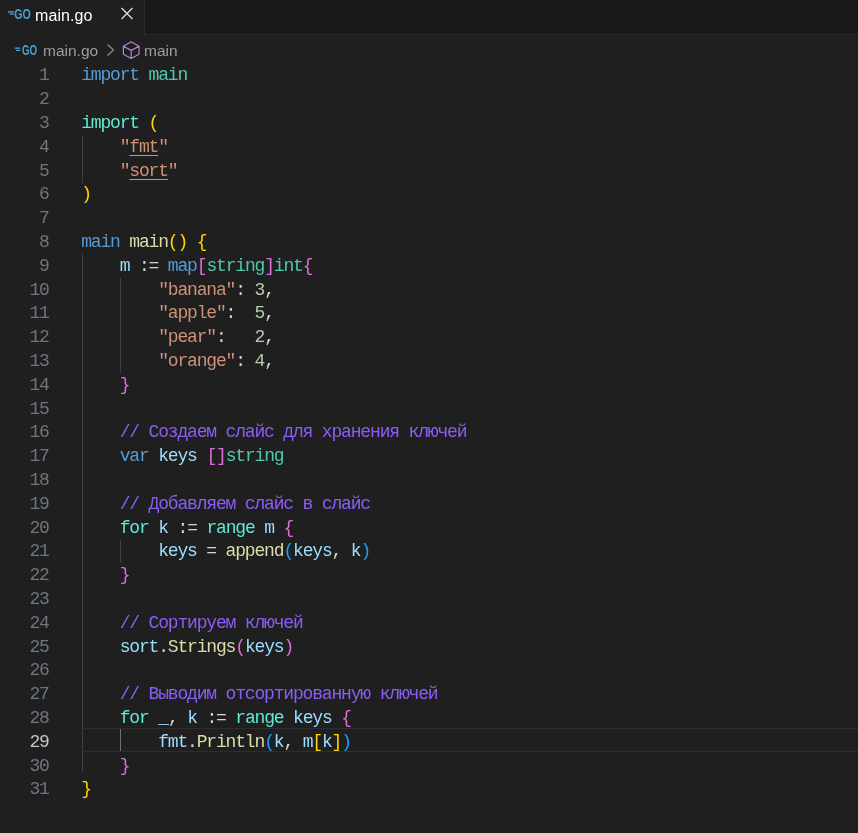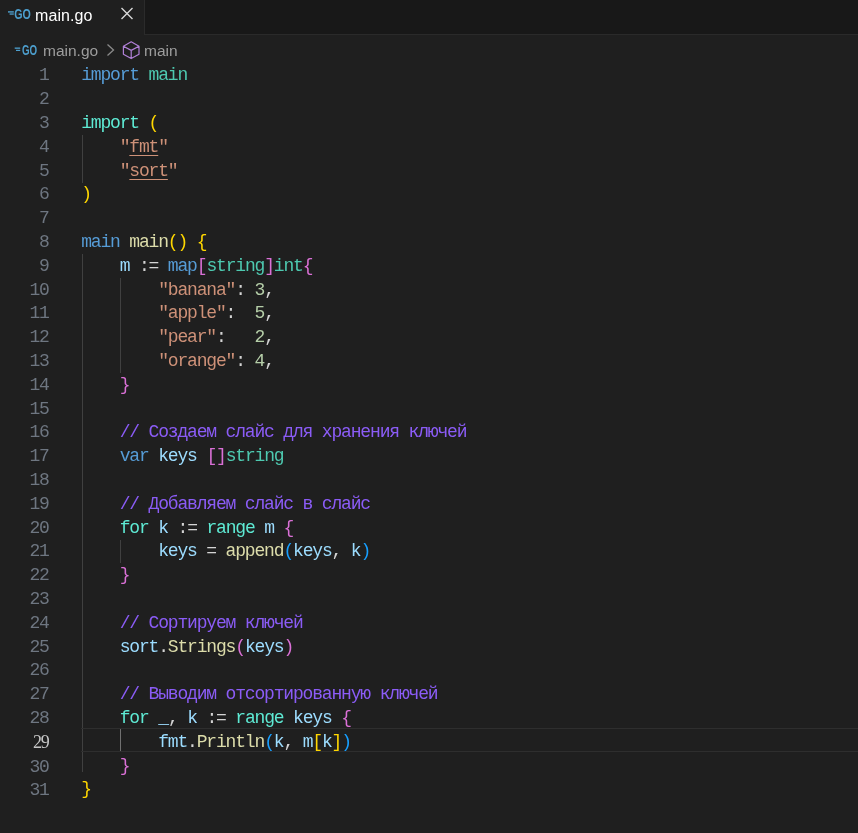--- a/index.html
+++ b/index.html
@@ -12,21 +12,21 @@
   .crumbtxt{position:absolute;top:42px;font-size:15.5px;color:#9d9d9d;}
   .ed{position:absolute;font-family:"Liberation Mono",monospace;font-size:18px;line-height:23.8px;letter-spacing:-1.175px;margin:0;white-space:pre;}
   .gutter{left:0;top:64.4px;width:48.7px;text-align:right;color:#6e7681;}
   .code{left:81.2px;top:64.4px;color:#d4d4d4;}
   .k{color:#569CD6}.c{color:#5eead4}.t{color:#4EC9B0}.v{color:#9CDCFE}
   .f{color:#DCDCAA}.s{color:#CE9178}.n{color:#B5CEA8}.cm{color:#8b5cf6}
   .b1{color:#FFD700}.b2{color:#DA70D6}.b3{color:#179FFF}
   .ul{text-decoration:underline;text-decoration-thickness:1.1px;text-underline-offset:3px;}
   .guide{position:absolute;width:1px;background:#404040;}
   .curline{position:absolute;left:81px;width:777px;top:728.2px;height:23.5px;border-top:1.4px solid #2e2e2e;border-bottom:1.4px solid #2e2e2e;box-sizing:border-box;}
-  .acnum{color:#c6c6c6;font-family:Liberation Serif, serif;}
+  .acnum{color:#c6c6c6;}
 </style>
 </head>
 <body>
 <div class="tabs"></div>
 <div class="tab"></div>
 <div class="tabsborder"></div>
 
 <svg width="28" height="16" viewBox="0 0 28 16" style="position:absolute;left:6px;top:6px;">
   <rect x="2" y="5.2" width="5.8" height="1.4" fill="#4d9fce"></rect>
   <rect x="3.6" y="7.4" width="4.2" height="1.3" fill="#4d9fce"></rect>

